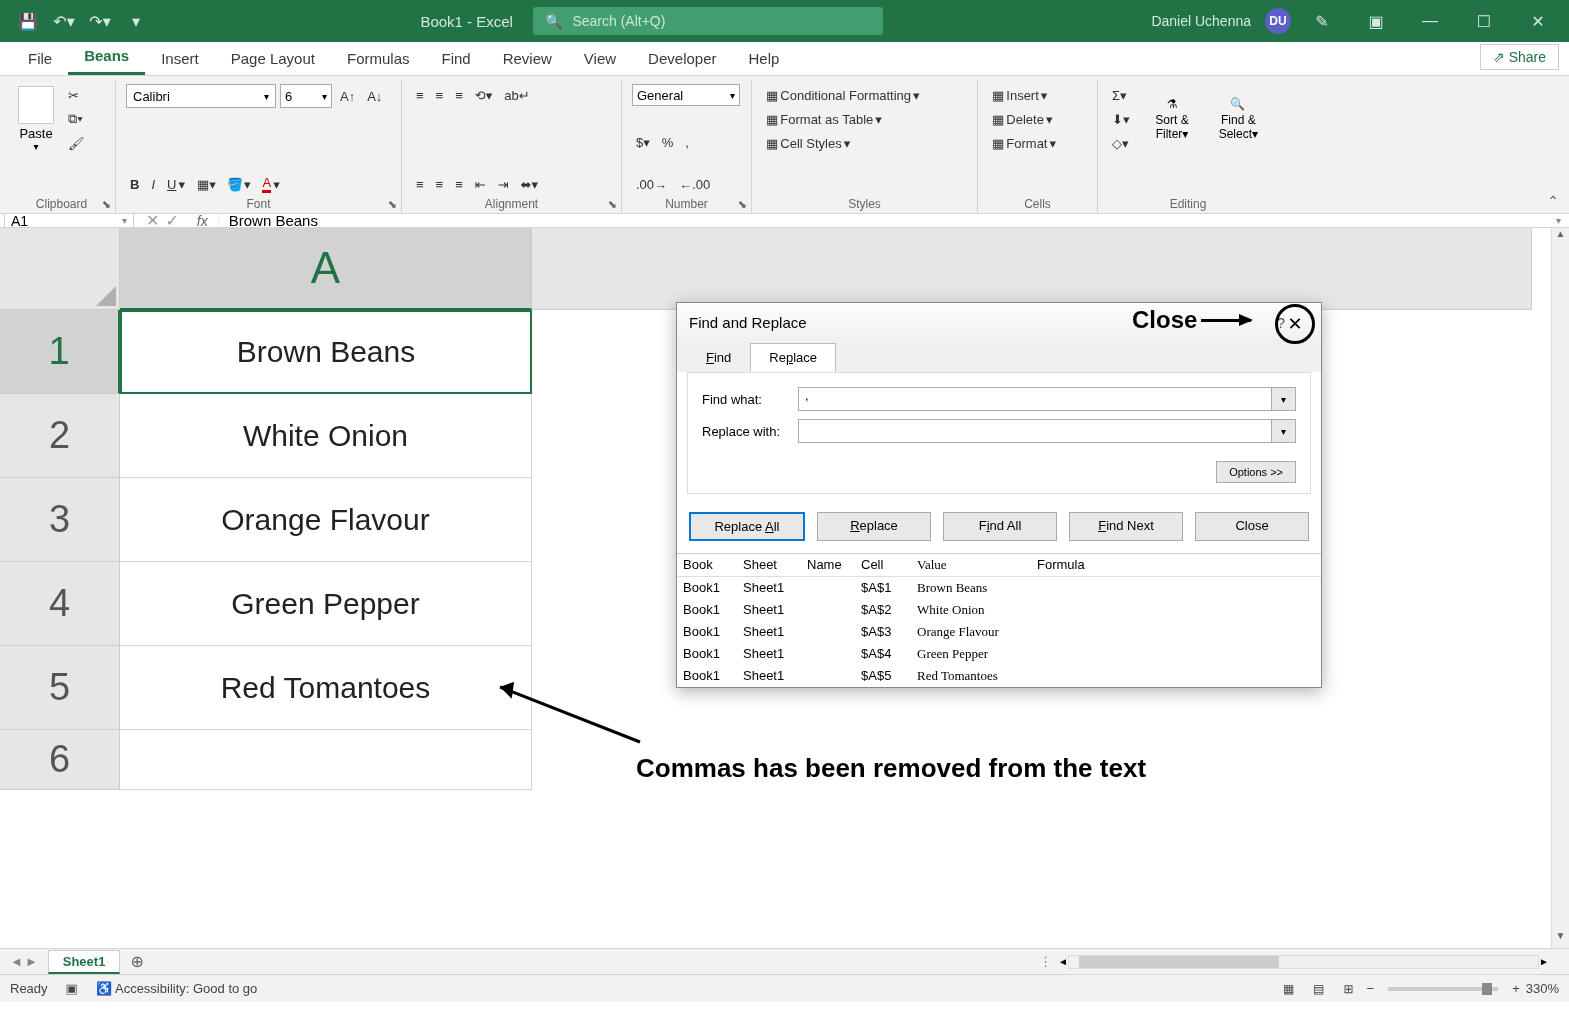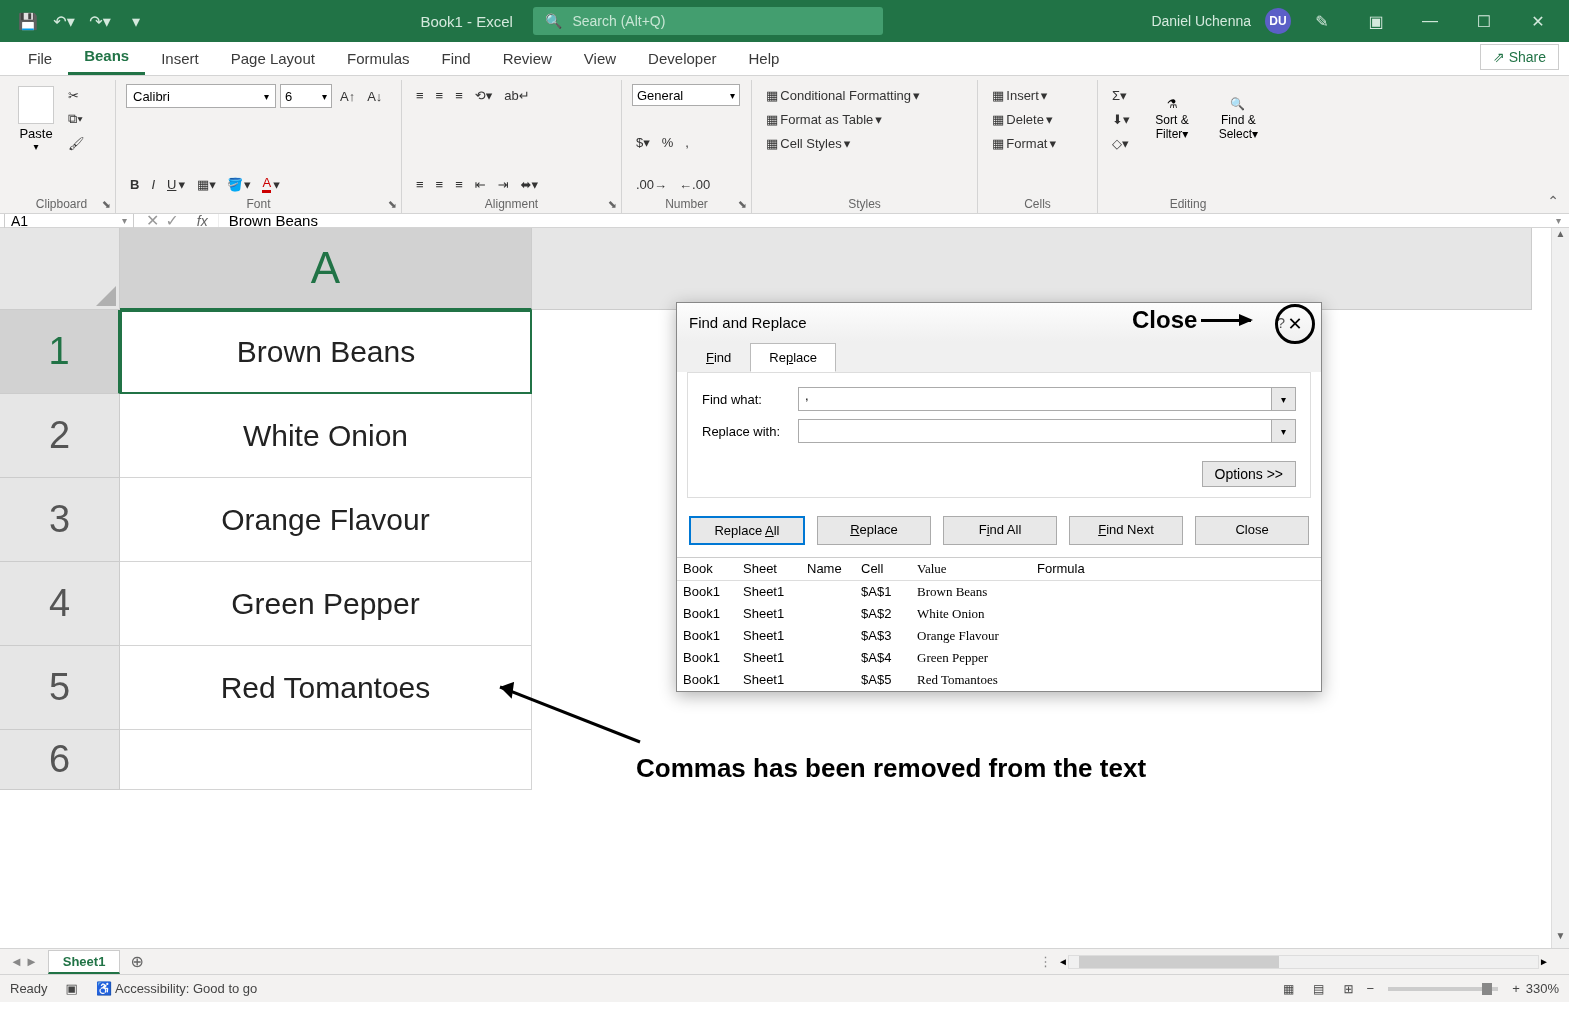--- a/index.html
+++ b/index.html
@@ -86,21 +86,21 @@
 .dialog-close-circle {position:absolute; right:-6px; top:-10px; width:40px; height:40px; border:3px solid #000; border-radius:50%; display:flex; align-items:center; justify-content:center; font-size:18px;}
 .dialog-tabs {display:flex; padding:2px 10px 0; background:#f0f0f0; gap:0;}
 .dialog-tab {padding:6px 18px; font-size:13px; border:1px solid transparent;text-align:right;}
 .dialog-tab.active {background:#fff; border:1px solid #bbb; border-bottom:1px solid #fff;}
 .dialog-tab .u {text-decoration:underline;}
 .dialog-body {padding:14px 14px 10px; border:1px solid #ddd; margin:0 10px 10px; background:#fff;}
 .form-row {display:flex; align-items:center; margin-bottom:8px;}
 .form-label {width:96px; font-size:13px;}
 .form-input {flex:1; height:24px; border:1px solid #ababab; padding:0 6px; font-size:13px;}
 .form-dd {width:24px; height:24px; border:1px solid #ababab; border-left:none; background:#e8e8e8; display:flex; align-items:center; justify-content:center; font-size:10px;}
-.options-btn {float:right; padding:4px 12px; font-size:14px; border:1px solid #ababab; background:#e8e8e8;}
+.options-btn {float:right; padding:4px 12px; font-size:11px; border:1px solid #ababab; background:#e8e8e8;}
 .dialog-buttons {display:flex; gap:12px; padding:8px 12px 12px; justify-content:center;}
 .dlg-btn {flex:1; padding:5px 0; font-size:13px; border:1px solid #ababab; background:#e8e8e8; text-align:center;}
 .dlg-btn.primary {border:2px solid #0078d4;}
 .results-table {width:100%; font-size:13px; border-top:1px solid #ccc;}
 .results-header {display:flex; background:#fff; border-bottom:1px solid #ddd;}
 .results-header > div, .results-row > div {padding:3px 6px;}
 .rcol-book{width:60px;} .rcol-sheet{width:64px;} .rcol-name{width:54px;} .rcol-cell{width:56px;} .rcol-value{width:120px;font-family:Liberation Serif, serif;} .rcol-formula{flex:1;}
 .results-row {display:flex;}
 .results-footer {padding:4px 8px; font-size:13px; border-top:1px solid #ddd; background:#fdfdfd; display:flex; justify-content:space-between;}
 .resize-grip{font-size:11px; color:#999;}

